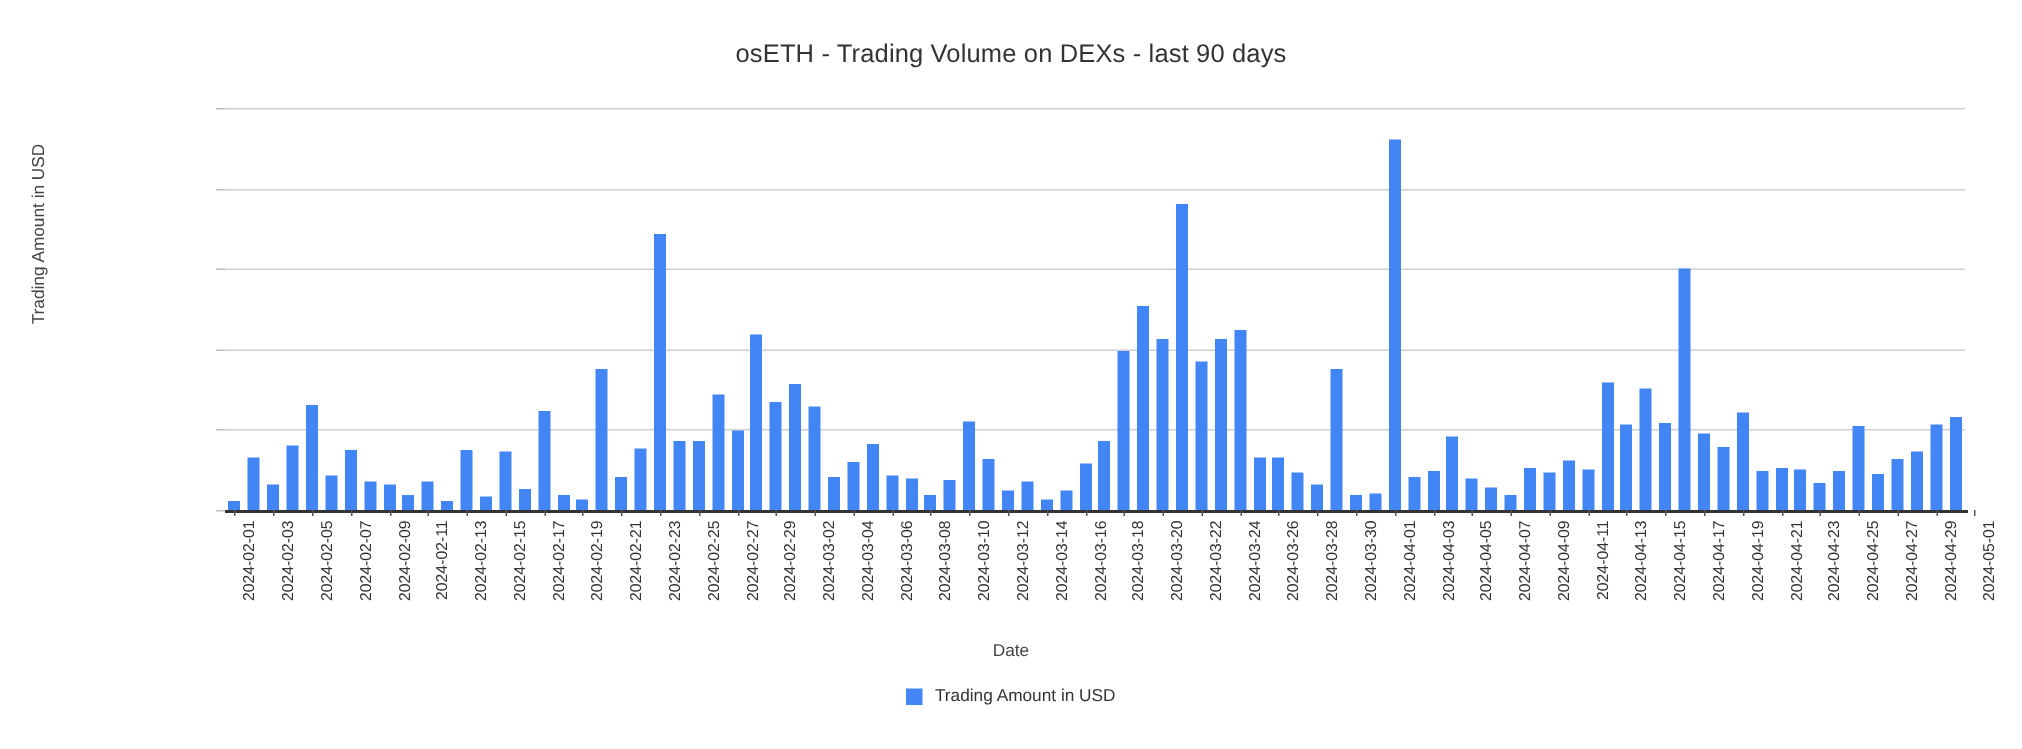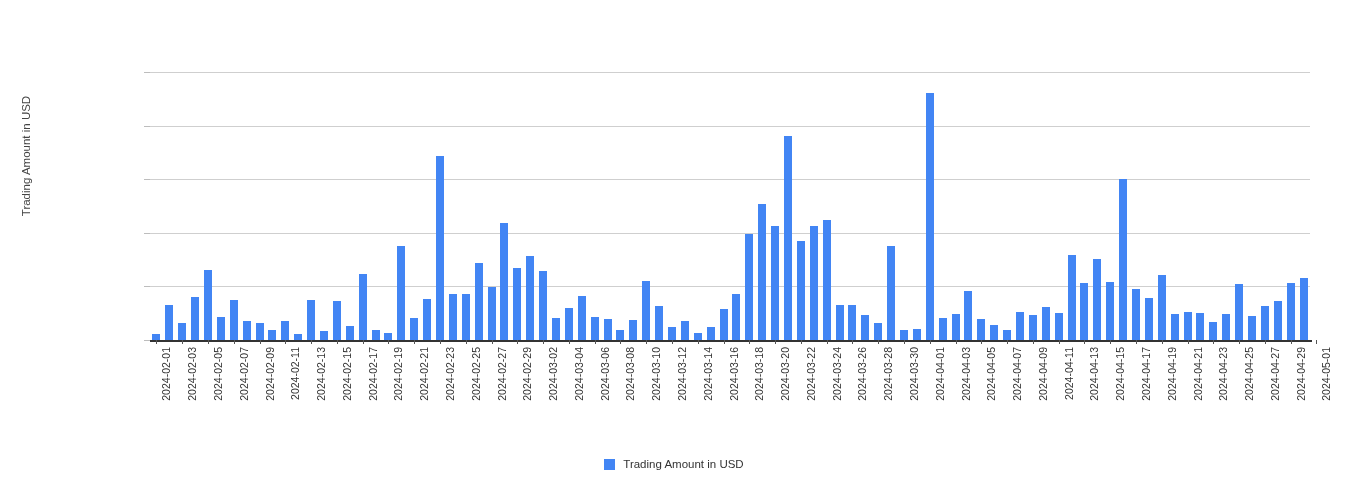--- a/index.html
+++ b/index.html
@@ -119,20 +119,21 @@
     width: 11px;
     height: 11px;
     background: #4285f4;
   }
 </style>
 </head>
 <body>
 
 <div id="chart-root">
 
+  <div id="chart-title">osETH - Trading Volume on DEXs - last 90 days</div>
 
   <div id="y-axis-title">Trading Amount in USD</div>
 
   <div id="y-axis"></div>
 
   <div id="plot-area">
     <div id="gridlines">
         <div class="gridline" style="top: 268px;"></div>
         <div class="ytick-mark" style="top: 268px;"></div>
         <div class="gridline" style="top: 214.4px;"></div>
@@ -330,19 +331,20 @@
       <div class="xtick-mark" style="left: 1239.11px;"></div>
       <div class="xtick-label" style="left: 1243.11px;">2024-04-25</div>
       <div class="xtick-mark" style="left: 1264.89px;"></div>
       <div class="xtick-label" style="left: 1268.89px;">2024-04-27</div>
       <div class="xtick-mark" style="left: 1290.67px;"></div>
       <div class="xtick-label" style="left: 1294.67px;">2024-04-29</div>
       <div class="xtick-mark" style="left: 1316.44px;"></div>
       <div class="xtick-label" style="left: 1320.44px;">2024-05-01</div>
     </div>
 
+  <div id="x-axis-title">Date</div>
 
   <div id="legend"><span class="legend-item">
         <span class="legend-swatch" style="background: rgb(66, 133, 244);"></span>
         <span>Trading Amount in USD</span>
       </span></div>
 
 </div>
 
 </body></html>

